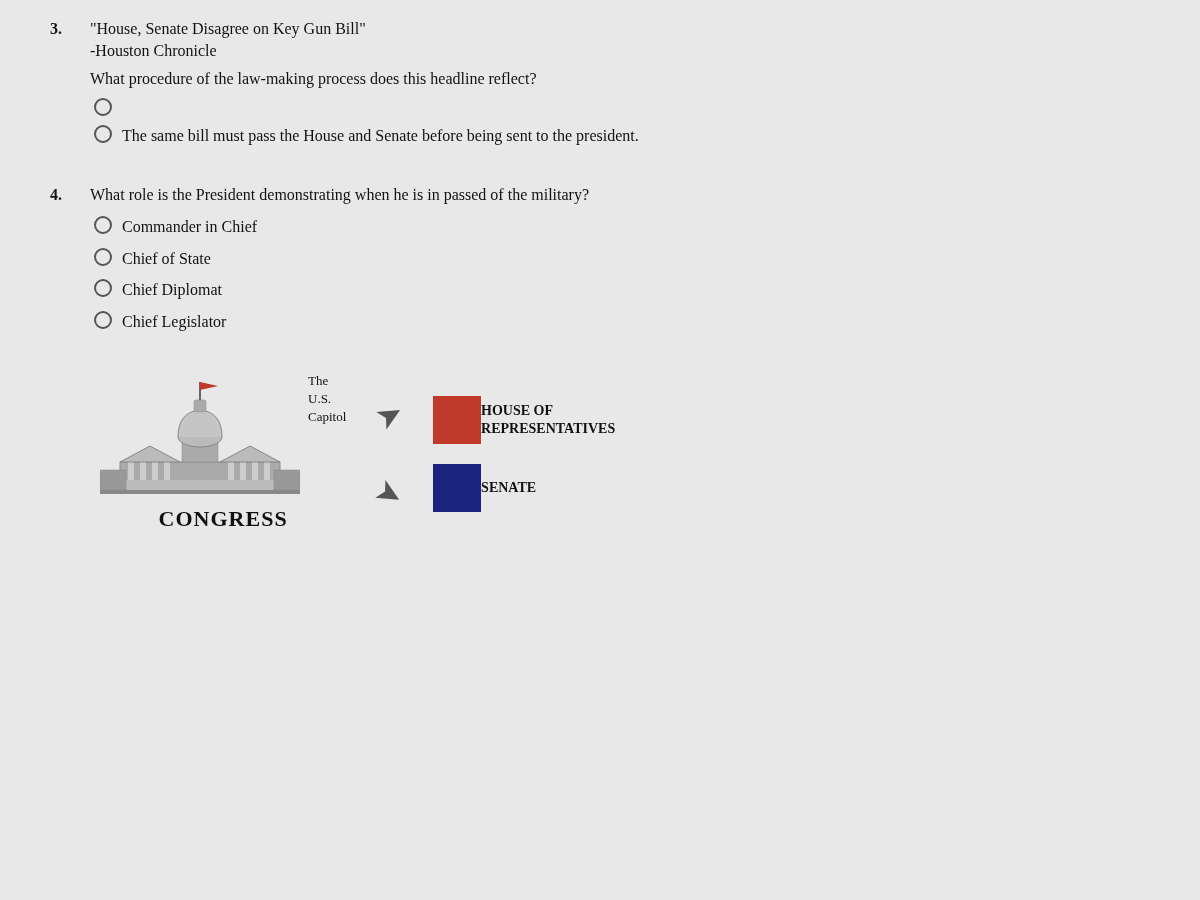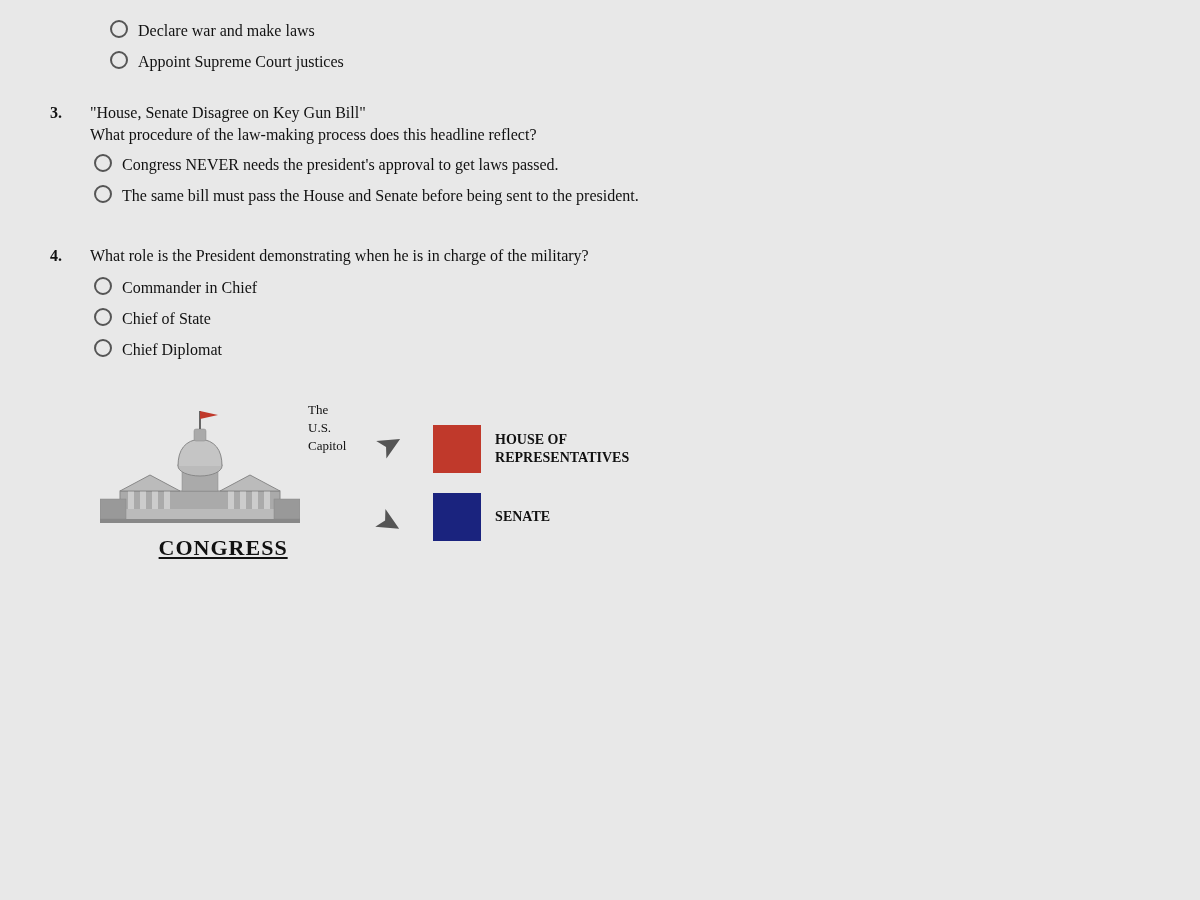--- a/index.html
+++ b/index.html
@@ -78,39 +78,37 @@
     
     .capitol-svg {
       width: 200px;
       height: 130px;
     }
     .congress-label {
       font-size: 22px;
       font-weight: bold;
       margin-top: 4px;
       letter-spacing: 1px;
-      text-decoration: underline;
     }
     .arrows-section {
       display: flex;
       flex-direction: column;
       justify-content: center;
       gap: 30px;
       margin-bottom: 20px;
     }
     .chambers-section {
       display: flex;
       flex-direction: column;
       gap: 20px;
       margin-bottom: 20px;
     }
     .chamber-item {
       display: flex;
       align-items: center;
-      gap: 14px;
     }
     .chamber-box-red {
       width: 48px;
       height: 48px;
       background: #c0392b;
       flex-shrink: 0;
     }
     .chamber-box-blue {
       width: 48px;
       height: 48px;
@@ -121,68 +119,62 @@
       font-size: 14px;
       font-weight: bold;
       line-height: 1.3;
     }
   </style>
 </head>
 <body>
 
 <div class="content">
 
-  <div class="top-options">
-    <div class="option-item">
-      <span class="radio-circle"></span>
-      <span>Declare war and make laws</span>
-    </div>
-    <div class="option-item">
-      <span class="radio-circle"></span>
-      <span>Appoint Supreme Court justices</span>
-    </div>
-  </div>
 
   <div class="question-block">
     <div class="question-row">
       <div class="q-num">3.</div>
       <div class="q-body">
         <div class="q-text" style="font-weight:normal;">"House, Senate Disagree on Key Gun Bill"</div>
+        <div class="q-source">-Houston Chronicle</div>
         <div class="q-text" style="margin-bottom:10px;">What procedure of the law-making process does this headline reflect?</div>
         <div class="options">
           <div class="option-item">
             <span class="radio-circle"></span>
-            <span>Congress NEVER needs the president's approval to get laws passed.</span>
           </div>
           <div class="option-item">
             <span class="radio-circle"></span>
             <span>The same bill must pass the House and Senate before being sent to the president.</span>
           </div>
         </div>
       </div>
     </div>
   </div>
 
   <div class="question-block">
     <div class="question-row">
       <div class="q-num">4.</div>
       <div class="q-body">
-        <div class="q-text" style="margin-bottom:12px;">What role is the President demonstrating when he is in charge of the military?</div>
+        <div class="q-text" style="margin-bottom:12px;">What role is the President demonstrating when he is in passed of the military?</div>
         <div class="options">
           <div class="option-item">
             <span class="radio-circle"></span>
             <span>Commander in Chief</span>
           </div>
           <div class="option-item">
             <span class="radio-circle"></span>
             <span>Chief of State</span>
           </div>
           <div class="option-item">
             <span class="radio-circle"></span>
             <span>Chief Diplomat</span>
+          </div>
+          <div class="option-item">
+            <span class="radio-circle"></span>
+            <span>Chief Legislator</span>
           </div>
         </div>
       </div>
     </div>
 
     <div class="congress-diagram">
 
       <div class="capitol-section">
         <div style="position:relative; display:flex; align-items:flex-start; gap:8px;">
           <svg class="capitol-svg" viewBox="0 0 200 130" xmlns="http://www.w3.org/2000/svg">

